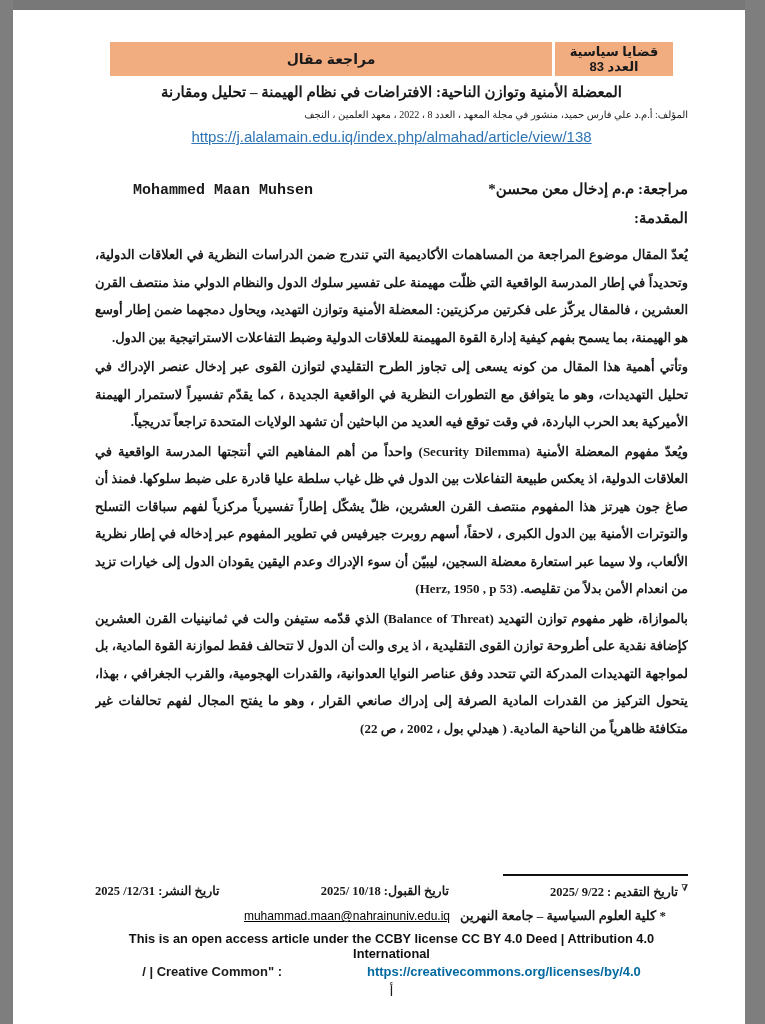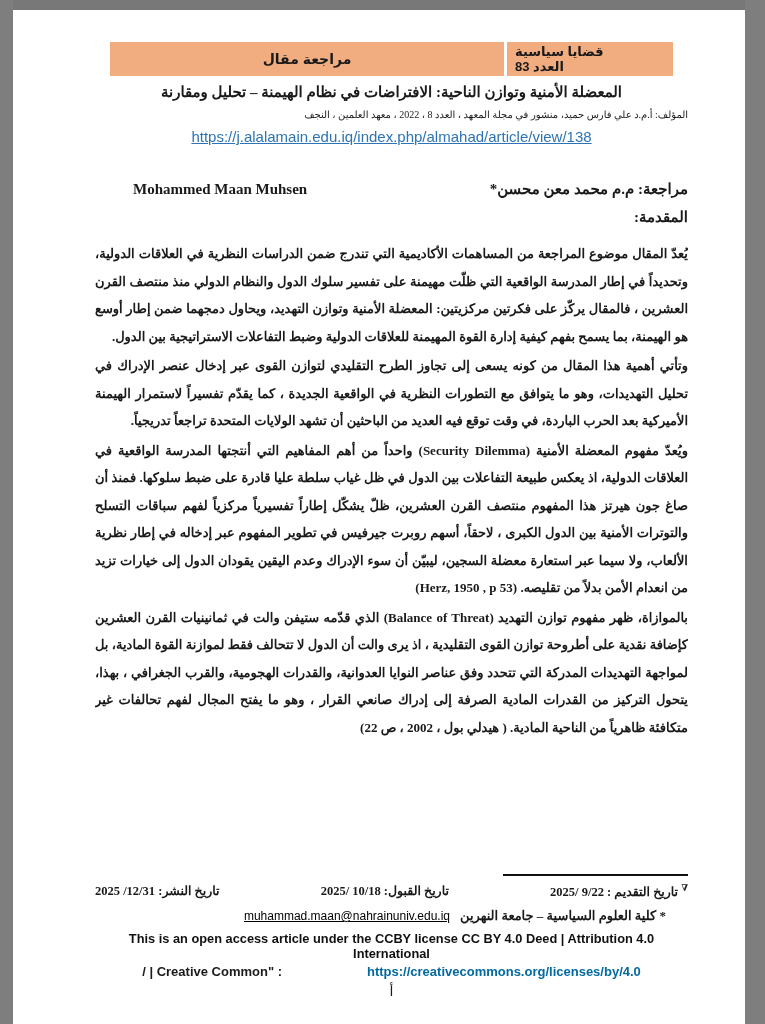--- a/index.html
+++ b/index.html
@@ -11,38 +11,38 @@
   
   .frame-top{position:absolute;top:0;left:0;width:765px;height:10px;background:#787878;z-index:5;}
   .frame-left{position:absolute;top:0;left:0;width:13px;height:1024px;background:#7e7e7e;z-index:5;}
   .frame-right{position:absolute;top:0;right:0;width:20px;height:1024px;background:#7e7e7e;z-index:5;}
 
   .content{position:absolute;left:95px;top:10px;width:593px;direction:rtl;}
 
   
   .band{display:flex;direction:rtl;gap:3px;margin:32px 15px 0 15px;}
   .band-cell{background:#F1AC80;}
-  .cell-issue{width:166px;padding:2px 8px;box-sizing:border-box;
+  .cell-issue{width:118px;padding:2px 8px;box-sizing:border-box;
     font-family:"Liberation Sans","DejaVu Sans",sans-serif;
-    font-weight:bold;font-size:13px;line-height:15px;text-align:left;}
+    font-weight:bold;font-size:13px;line-height:15px;text-align:center;}
   .cell-review{flex:1;display:flex;align-items:center;justify-content:center;
     font-family:"Liberation Sans","DejaVu Sans",sans-serif;
     font-weight:bold;font-size:14px;min-height:34px;}
 
   .doc-heading{text-align:center;font-weight:bold;font-size:17px;margin-top:9px;}
   .doc-heading sup{font-size:10px;}
   .article-title{text-align:center;font-weight:bold;font-size:15px;margin-top:7px;}
   .author-line{font-size:10px;margin-top:8px;text-align:right;white-space:nowrap;}
   .url-line{direction:ltr;text-align:center;margin-top:8px;}
   .url-line a{color:#2E74B5;text-decoration:underline;
     font-family:"Liberation Sans","DejaVu Sans",sans-serif;font-size:15px;}
 
   .reviewer-row{display:flex;direction:rtl;justify-content:space-between;
     align-items:baseline;margin-top:34px;font-weight:bold;font-size:15px;}
-  .reviewer-en{direction:ltr;font-family:Liberation Serif, serif;
+  .reviewer-en{direction:ltr;font-family:Liberation Mono, monospace;
     font-size:15px;font-weight:bold;margin-left:38px;}
   .intro-heading{font-weight:bold;font-size:15px;margin-top:10px;text-align:right;}
 
   .body-text{margin-top:14px;max-height:580px;overflow:hidden;font-weight:bold;}
   .body-text p{margin:0 0 2px 0;font-size:13px;line-height:27.5px;
     text-align:justify;text-justify:inter-word;}
 
   
   .footer{position:absolute;left:95px;top:874px;width:593px;direction:rtl;background:#fff;}
   .fn-sep{width:185px;border-top:2px solid #111;height:0;}
@@ -84,21 +84,21 @@
 
   <div class="article-title">المعضلة الأمنية وتوازن الناحية: الافتراضات في نظام الهيمنة – تحليل ومقارنة</div>
 
   <div class="author-line">المؤلف: أ.م.د علي فارس حميد، منشور في مجلة المعهد ، العدد 8 ، 2022 ، معهد العلمين ، النجف</div>
 
   <div class="url-line">
     <a>https://j.alalamain.edu.iq/index.php/almahad/article/view/138</a>
   </div>
 
   <div class="reviewer-row">
-    <span>مراجعة: م.م محمد معن محسن*</span>
+    <span>مراجعة: م.م إدخال معن محسن*</span>
     <span class="reviewer-en">Mohammed Maan Muhsen</span>
   </div>
 
   <div class="intro-heading">المقدمة:</div>
 
   <div class="body-text">
     <p>يُعدّ المقال موضوع المراجعة من المساهمات الأكاديمية التي تندرج ضمن الدراسات النظرية في العلاقات الدولية، وتحديداً في إطار المدرسة الواقعية التي ظلّت مهيمنة على تفسير سلوك الدول والنظام الدولي منذ منتصف القرن العشرين ، فالمقال يركّز على فكرتين مركزيتين: المعضلة الأمنية وتوازن التهديد، ويحاول دمجهما ضمن إطار أوسع هو الهيمنة، بما يسمح بفهم كيفية إدارة القوة المهيمنة للعلاقات الدولية وضبط التفاعلات الاستراتيجية بين الدول.</p>
     <p>وتأتي أهمية هذا المقال من كونه يسعى إلى تجاوز الطرح التقليدي لتوازن القوى عبر إدخال عنصر الإدراك في تحليل التهديدات، وهو ما يتوافق مع التطورات النظرية في الواقعية الجديدة ، كما يقدّم تفسيراً لاستمرار الهيمنة الأميركية بعد الحرب الباردة، في وقت توقع فيه العديد من الباحثين أن تشهد الولايات المتحدة تراجعاً تدريجياً.</p>
     <p>ويُعدّ مفهوم المعضلة الأمنية ‪(Security Dilemma)‬ واحداً من أهم المفاهيم التي أنتجتها المدرسة الواقعية في العلاقات الدولية، اذ يعكس طبيعة التفاعلات بين الدول في ظل غياب سلطة عليا قادرة على ضبط سلوكها. فمنذ أن صاغ جون هيرتز هذا المفهوم منتصف القرن العشرين، ظلّ يشكّل إطاراً تفسيرياً مركزياً لفهم سباقات التسلح والتوترات الأمنية بين الدول الكبرى ، لاحقاً، أسهم روبرت جيرفيس في تطوير المفهوم عبر إدخاله في إطار نظرية الألعاب، ولا سيما عبر استعارة معضلة السجين، ليبيّن أن سوء الإدراك وعدم اليقين يقودان الدول إلى خيارات تزيد من انعدام الأمن بدلاً من تقليصه. ‪(Herz, 1950 , p 53)‬</p>
     <p>بالموازاة، ظهر مفهوم توازن التهديد ‪(Balance of Threat)‬ الذي قدّمه ستيفن والت في ثمانينيات القرن العشرين كإضافة نقدية على أطروحة توازن القوى التقليدية ، اذ يرى والت أن الدول لا تتحالف فقط لموازنة القوة المادية، بل لمواجهة التهديدات المدركة التي تتحدد وفق عناصر النوايا العدوانية، والقدرات الهجومية، والقرب الجغرافي ، بهذا، يتحول التركيز من القدرات المادية الصرفة إلى إدراك صانعي القرار ، وهو ما يفتح المجال لفهم تحالفات غير متكافئة ظاهرياً من الناحية المادية. ( هيدلي بول ، 2002 ، ص 22)</p>

